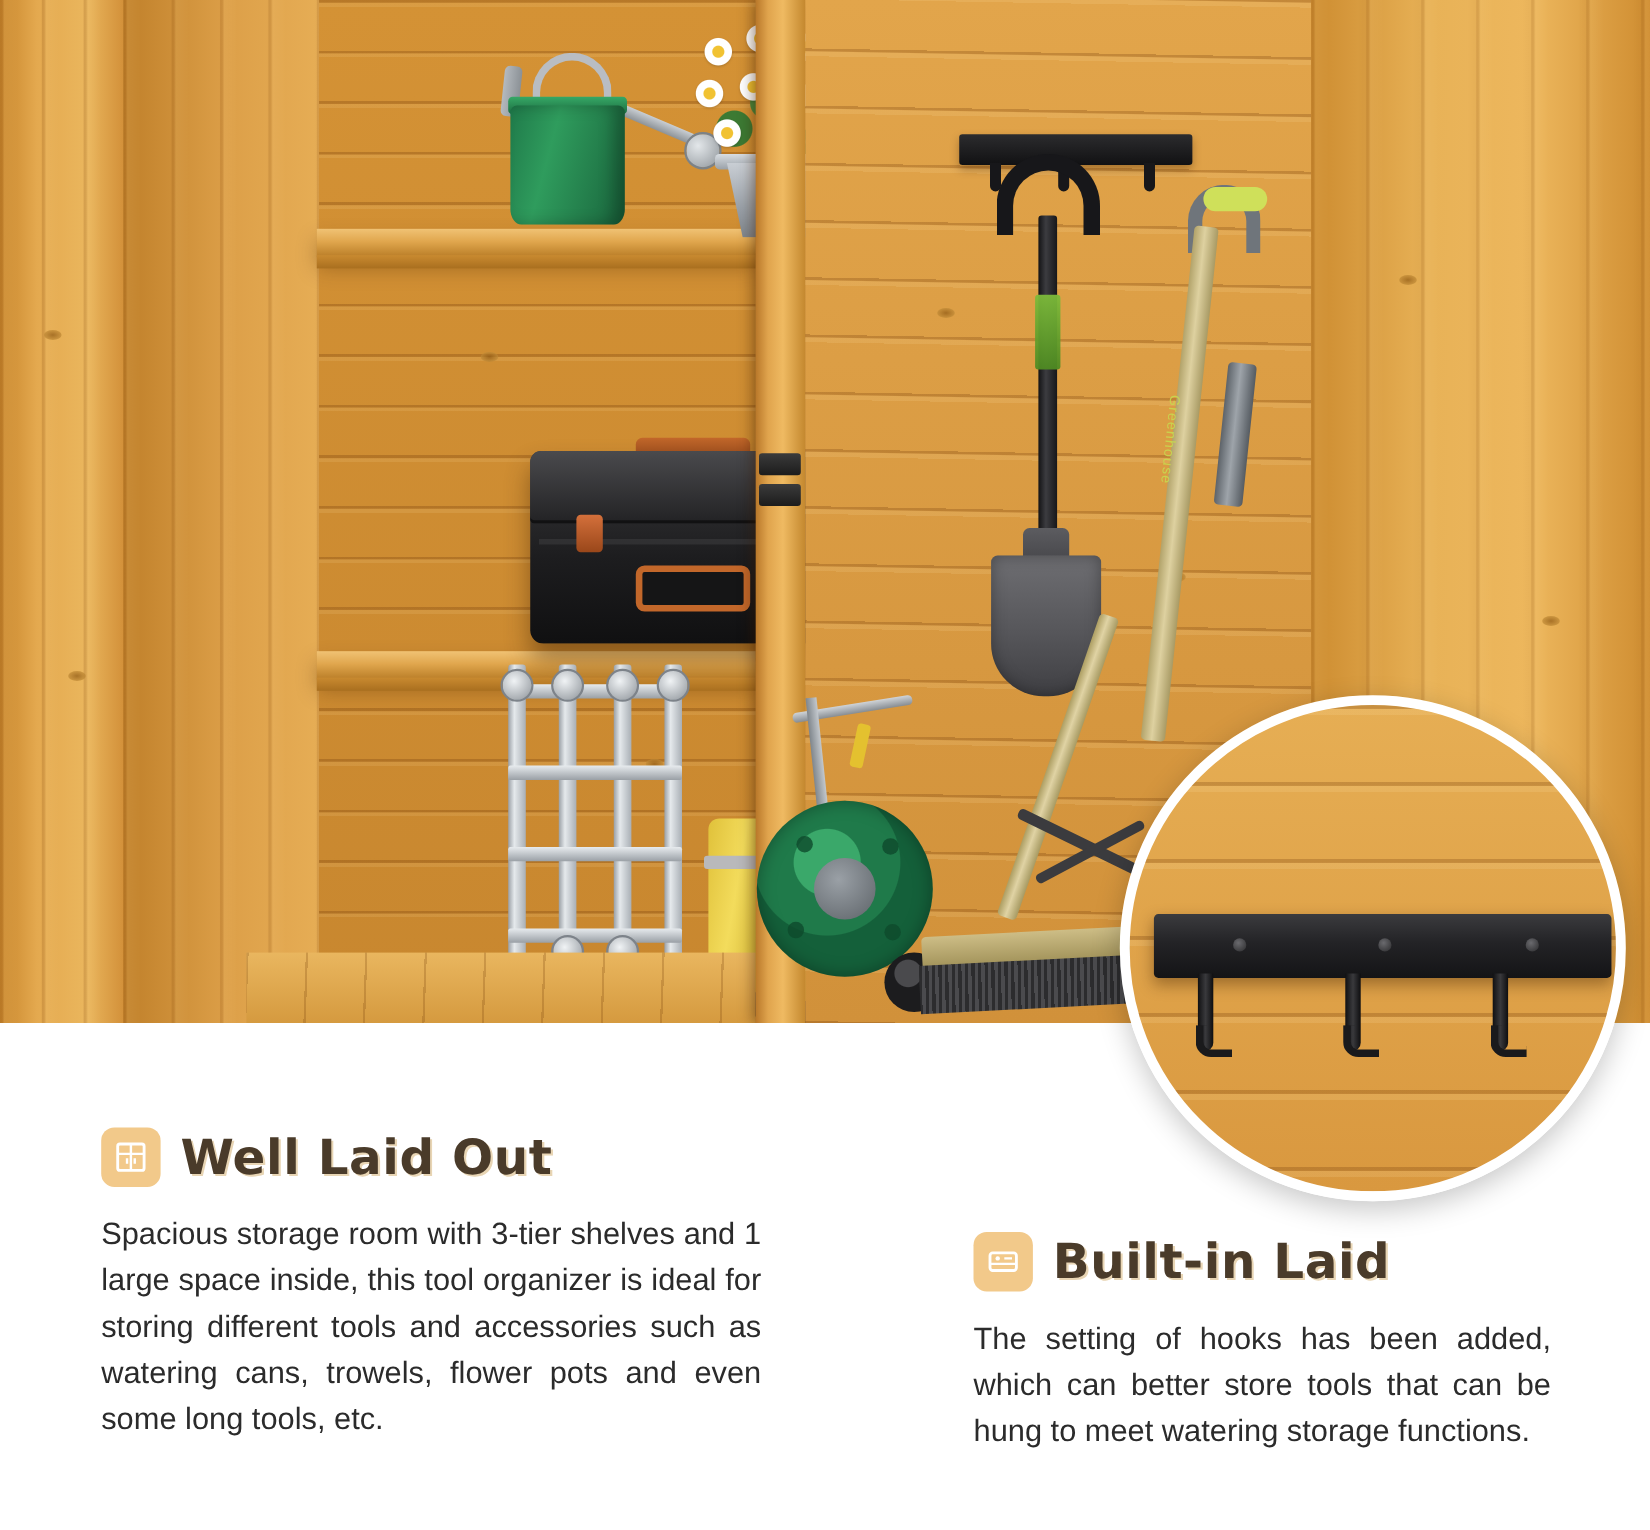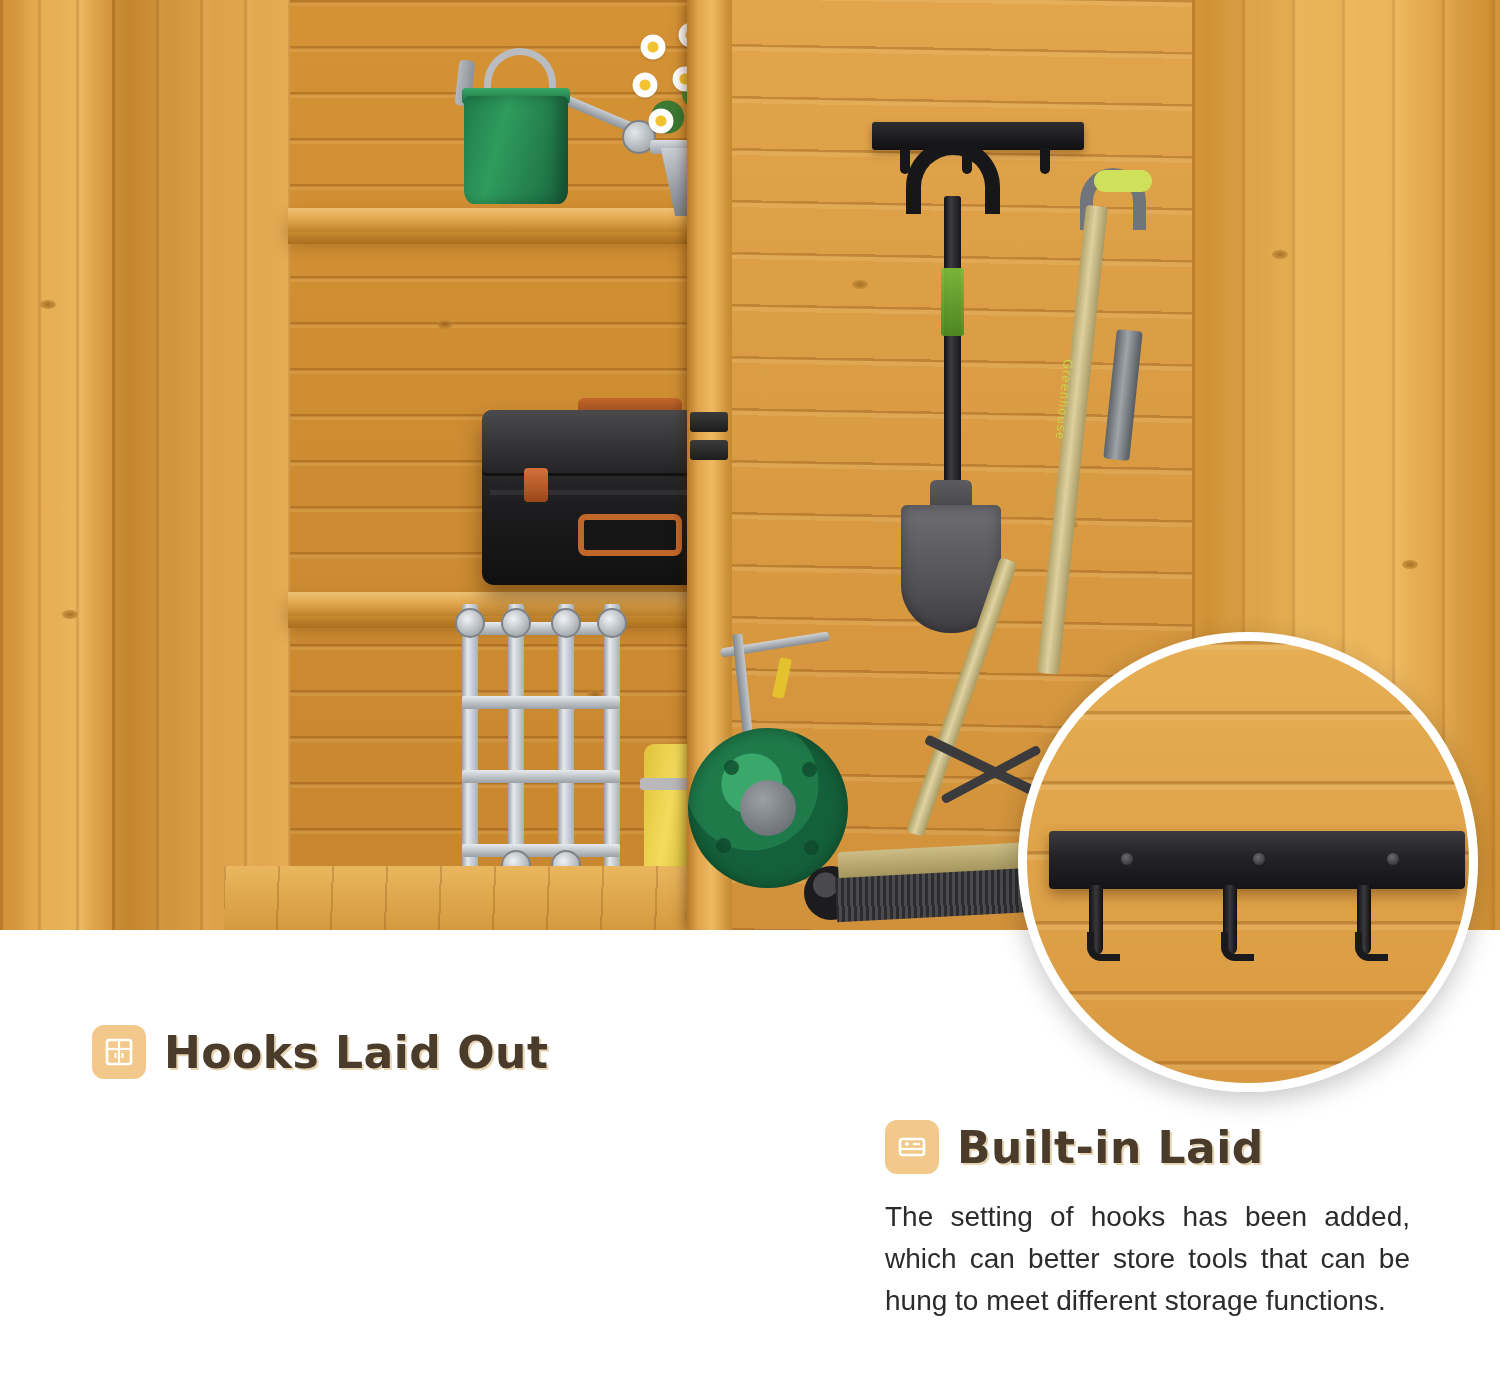--- a/index.html
+++ b/index.html
@@ -650,32 +650,33 @@
     <div class="head-row">
       <div class="badge">
         <svg width="32" height="32" viewBox="0 0 32 32" aria-hidden="true">
           <rect x="4" y="4" width="24" height="24" rx="2" fill="none" stroke="#ffffff" stroke-width="2.6"></rect>
           <line x1="16" y1="4" x2="16" y2="28" stroke="#ffffff" stroke-width="2.2"></line>
           <line x1="4" y1="13" x2="28" y2="13" stroke="#ffffff" stroke-width="2.2"></line>
           <line x1="12.5" y1="17" x2="12.5" y2="22" stroke="#ffffff" stroke-width="2.2"></line>
           <line x1="19.5" y1="17" x2="19.5" y2="22" stroke="#ffffff" stroke-width="2.2"></line>
         </svg>
       </div>
-      <div class="head-title">Hooks Laid Out</div>
-    </div>
+      <div class="head-title">Well Laid Out</div>
+    </div>
+    <div class="body-text">Spacious storage room with 3-tier shelves and 1 large space inside, this tool organizer is ideal for storing different tools and accessories such as watering cans, trowels, flower pots and even some long tools, etc.</div>
   </div>
 
   <div class="col right">
     <div class="head-row">
       <div class="badge">
         <svg width="32" height="32" viewBox="0 0 32 32" aria-hidden="true">
           <rect x="4" y="8" width="24" height="16" rx="2.5" fill="none" stroke="#ffffff" stroke-width="2.6"></rect>
           <line x1="4" y1="18" x2="28" y2="18" stroke="#ffffff" stroke-width="2.2"></line>
           <circle cx="11" cy="13" r="2" fill="#ffffff"></circle>
           <line x1="17" y1="13" x2="24" y2="13" stroke="#ffffff" stroke-width="2.2"></line>
         </svg>
       </div>
       <div class="head-title">Built-in Laid</div>
     </div>
-    <div class="body-text">The setting of hooks has been added, which can better store tools that can be hung to meet different storage functions.</div>
+    <div class="body-text">The setting of hooks has been added, which can better store tools that can be hung to meet watering storage functions.</div>
   </div>
 
 </div>
 
 </body></html>

